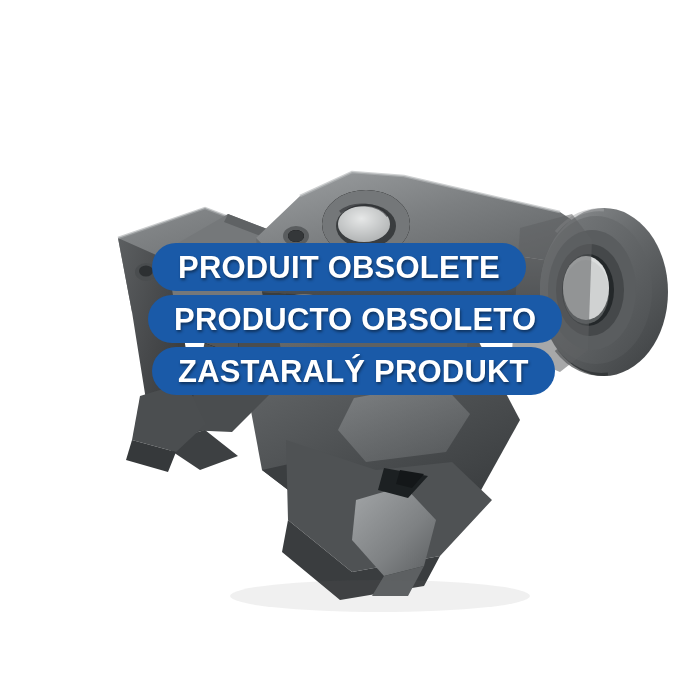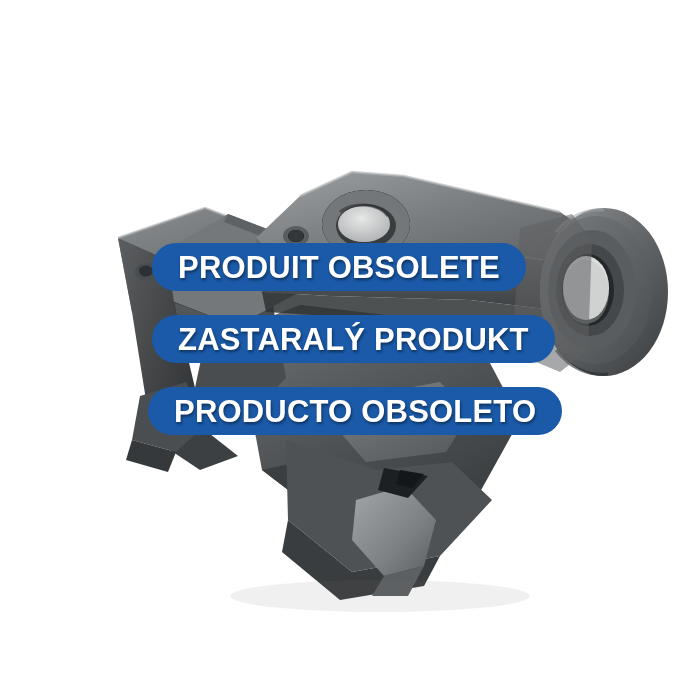--- a/index.html
+++ b/index.html
@@ -38,21 +38,21 @@
 
   
   #obsolete-overlay {
     position: absolute;
     left: 0;
     top: 243px;
     width: 700px;
     display: flex;
     flex-direction: column;
     align-items: flex-start;
-    gap: 24px;
+    gap: 4px;
     z-index: 20;
     pointer-events: none;
   }
 
   .obsolete-badge {
     display: inline-flex;
     align-items: center;
     justify-content: center;
     box-sizing: border-box;
     height: 48px;
@@ -223,19 +223,19 @@
 
       <ellipse cx="380" cy="596" rx="150" ry="16" fill="#6A6D6F" opacity="0.10"></ellipse>
     </svg>
   </div>
 
   <div id="obsolete-overlay">
 
     <div class="obsolete-badge badge-fr">PRODUIT OBSOLETE</div>
 
 
+    <div class="obsolete-badge badge-es">PRODUCTO OBSOLETO</div>
+
     <div class="obsolete-badge badge-cs">ZASTARALÝ PRODUKT</div>
 
-    <div class="obsolete-badge badge-es">PRODUCTO OBSOLETO</div>
-
   </div>
 
 </div>
 
 </body></html>

